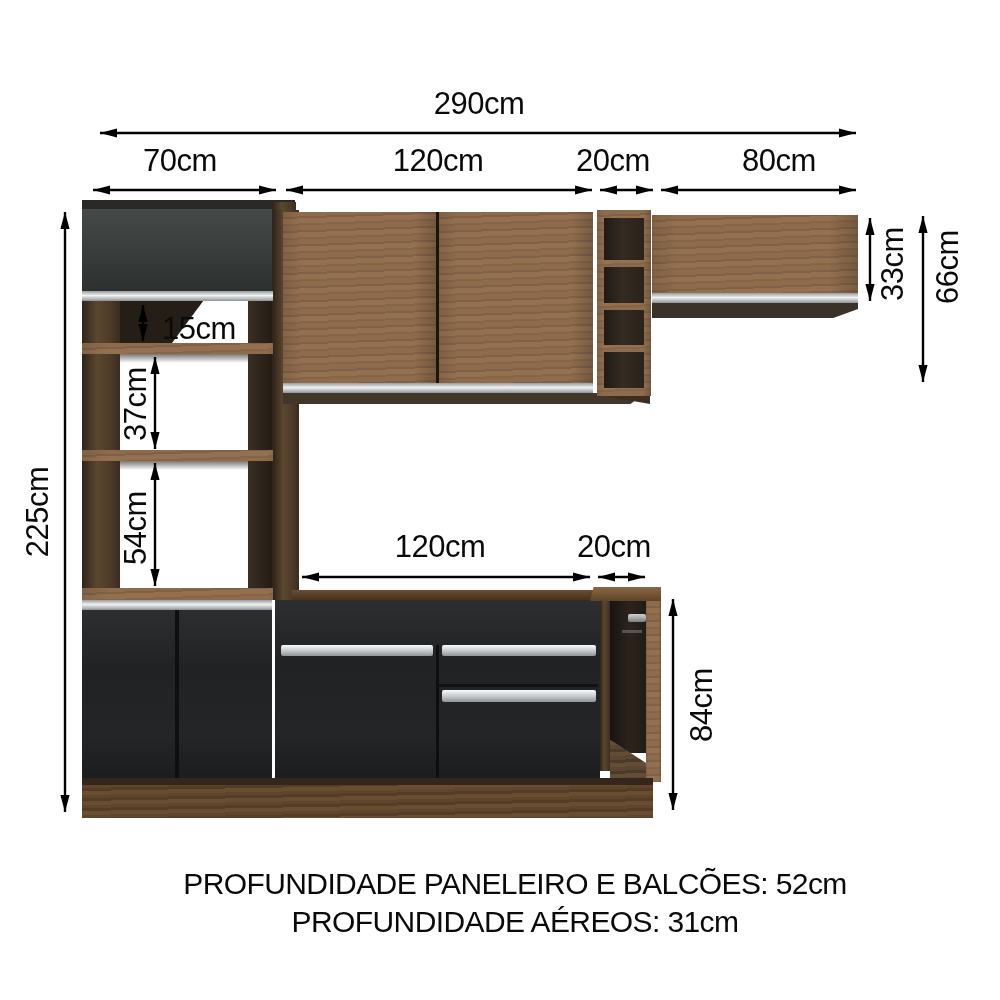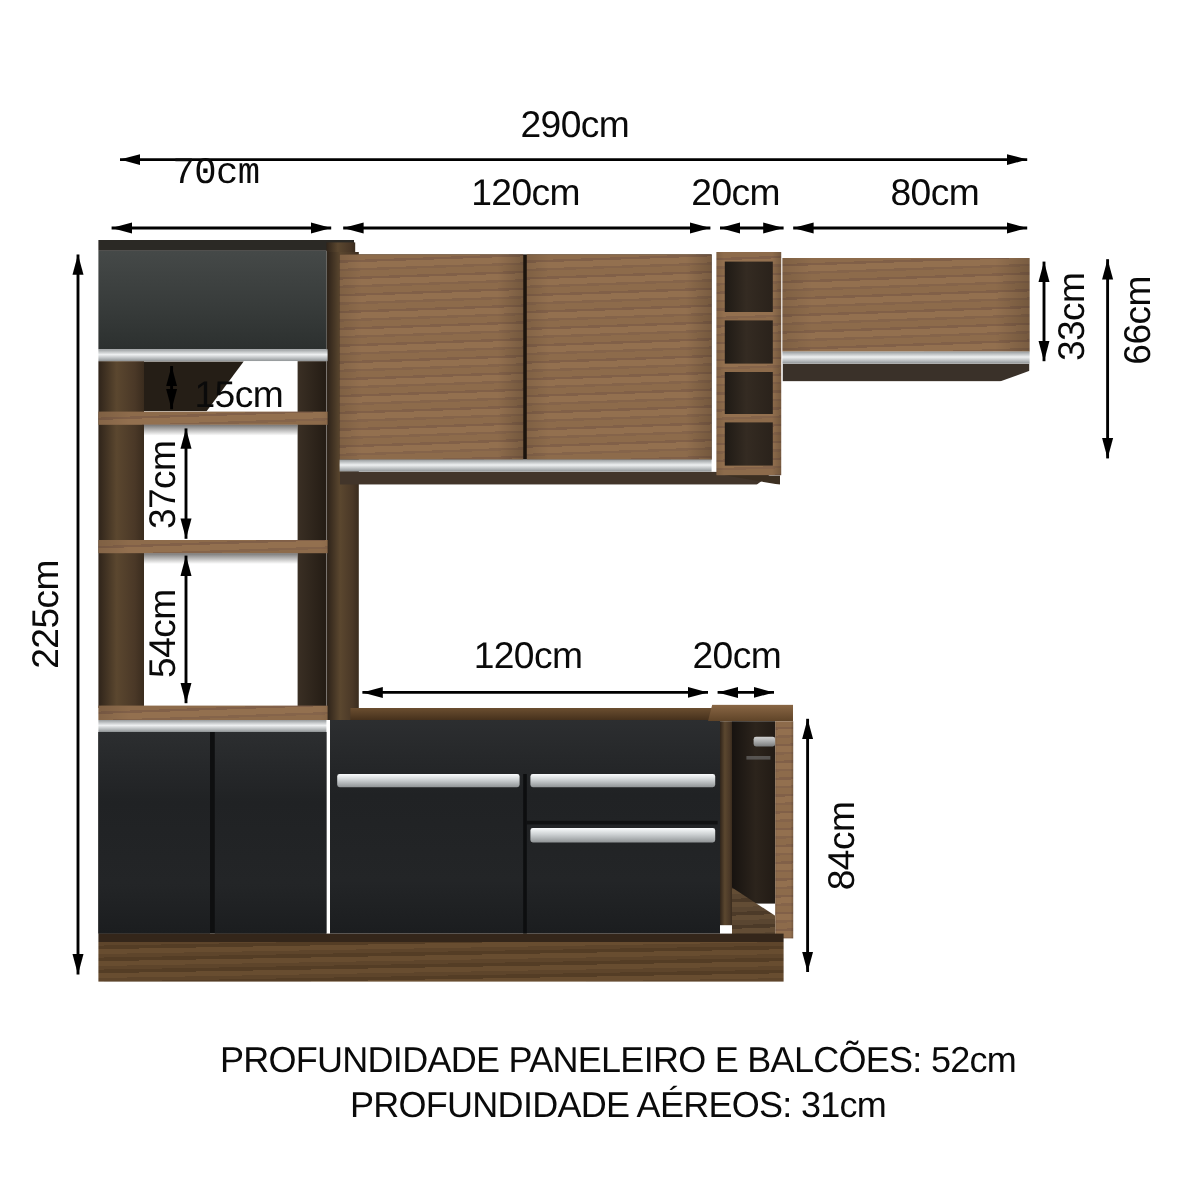--- a/index.html
+++ b/index.html
@@ -116,21 +116,21 @@
       <line x1="155" y1="463" x2="155" y2="586" marker-start="url(#mS)" marker-end="url(#mE)"></line>
       <line x1="870" y1="218" x2="870" y2="301" marker-start="url(#mS)" marker-end="url(#mE)"></line>
       <line x1="923" y1="216" x2="923" y2="382" marker-start="url(#mS)" marker-end="url(#mE)"></line>
       <line x1="302" y1="577" x2="590" y2="577" marker-start="url(#mS)" marker-end="url(#mE)"></line>
       <line x1="598" y1="577" x2="645" y2="577" marker-start="url(#mS)" marker-end="url(#mE)"></line>
       <line x1="673" y1="599" x2="673" y2="810" marker-start="url(#mS)" marker-end="url(#mE)"></line>
     </g>
   </svg>
 
   <span class="hlabel" style="left:479px;top:104px;">290cm</span>
-  <span class="hlabel" style="left:180px;top:145px;font-family:Liberation Mono, monospace;">70cm</span>
+  <span class="hlabel" style="left:180px;top:161px;">70cm</span>
   <span class="hlabel" style="left:438px;top:161px;">120cm</span>
   <span class="hlabel" style="left:613px;top:161px;">20cm</span>
   <span class="hlabel" style="left:779px;top:161px;">80cm</span>
   <span class="vlabel" style="left:38px;top:512px;">225cm</span>
   <span class="hlabel" style="left:199px;top:329px;">15cm</span>
   <span class="vlabel" style="left:136px;top:404px;">37cm</span>
   <span class="vlabel" style="left:136px;top:528px;">54cm</span>
   <span class="vlabel" style="left:893px;top:264px;">33cm</span>
   <span class="vlabel" style="left:948px;top:267px;">66cm</span>
   <span class="hlabel" style="left:440px;top:547px;">120cm</span>

